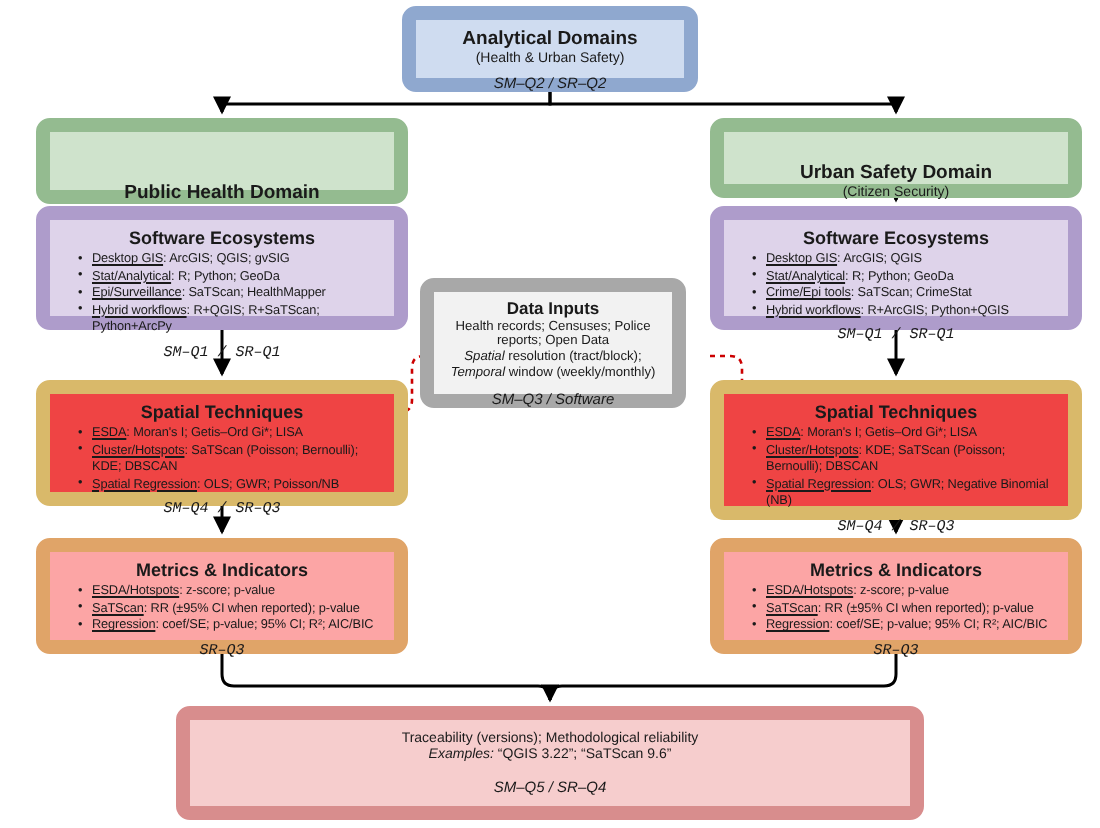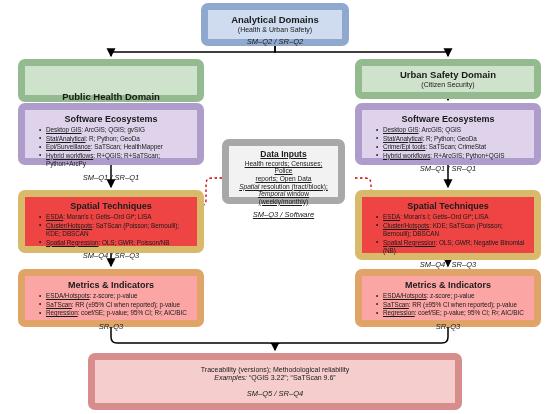--- a/index.html
+++ b/index.html
@@ -28,53 +28,53 @@
 
   
   #n-analytical{left:201px;top:3px;width:148px;height:43px;padding-top:5px;}
   #n-analytical .title{font-size:9.5px;}
   #n-analytical .sub{font-size:7px;}
   #n-analytical .code{font-size:7.5px;margin-top:3px;}
 
   #n-public{left:18px;top:59px;width:186px;height:33px;padding-top:26px;}
   #n-public .title{font-size:9.5px;}
 
-  #n-urban{left:355px;top:59px;width:186px;height:40px;padding-top:4px;}
+  #n-urban{left:355px;top:59px;width:186px;height:40px;padding-top:16px;}
   #n-urban .title{font-size:9.5px;}
   #n-urban .sub{font-size:7px;}
 
   #n-sw-left{left:18px;top:103px;width:186px;height:62px;padding-top:4px;}
   #n-sw-right{left:355px;top:103px;width:186px;height:62px;padding-top:4px;}
   .node.ecos .title{font-size:9px;margin-bottom:2px;text-align:center;}
 
   #n-st-left{left:18px;top:190px;width:186px;height:63px;padding-top:4px;}
   #n-st-right{left:355px;top:190px;width:186px;height:70px;padding-top:4px;}
   .node.tech .title{font-size:9px;margin-bottom:2px;}
 
   #n-mi-left{left:18px;top:269px;width:186px;height:58px;padding-top:4px;}
   #n-mi-right{left:355px;top:269px;width:186px;height:58px;padding-top:4px;}
   .node.metrics .title{font-size:9px;margin-bottom:2px;}
 
-  #n-data{left:222px;top:139px;width:123px;height:65px;padding-top:4px;text-decoration:underline;}
+  #n-data{left:210px;top:139px;width:133px;height:65px;padding-top:4px;}
   #n-data .title{font-size:8.5px;}
   #n-data .sub{font-size:6.6px;}
   #n-data .em{font-style:italic;}
   #n-data .code{font-size:7.5px;margin-top:5px;}
 
   #n-trace{left:88px;top:353px;width:374px;height:57px;padding-top:6px;}
   #n-trace .title{font-size:9.5px;}
   #n-trace .sub{font-size:7px;}
   #n-trace .code{font-size:7.5px;margin-top:7px;}
 
   ul.bl{list-style:none;margin:0;padding:0 2px 0 8px;text-align:left;}
   ul.bl li{font-size:6.4px;line-height:1.32;position:relative;padding-left:7px;
            margin:0;letter-spacing:-0.01em;}
   ul.bl li:before{content:"\2022";position:absolute;left:0;top:-0.5px;font-size:6.4px;}
   ul.bl li u{text-decoration:underline;}
-  .code-in{display:block;text-align:center;font-style:italic;font-size:7.5px;margin-top:4px;}
+  .code-in{display:block;text-align:center;font-style:italic;font-size:7.5px;margin-top:4px;font-family:Liberation Mono, monospace;}
   .tight li{line-height:1.26;}
 </style>
 </head>
 <body>
 
 <div id="canvas">
 
   <svg class="conn" viewBox="0 0 550 414">
     <defs>
       <marker id="ah" markerWidth="7" markerHeight="7" refX="5.2" refY="3" orient="auto">

